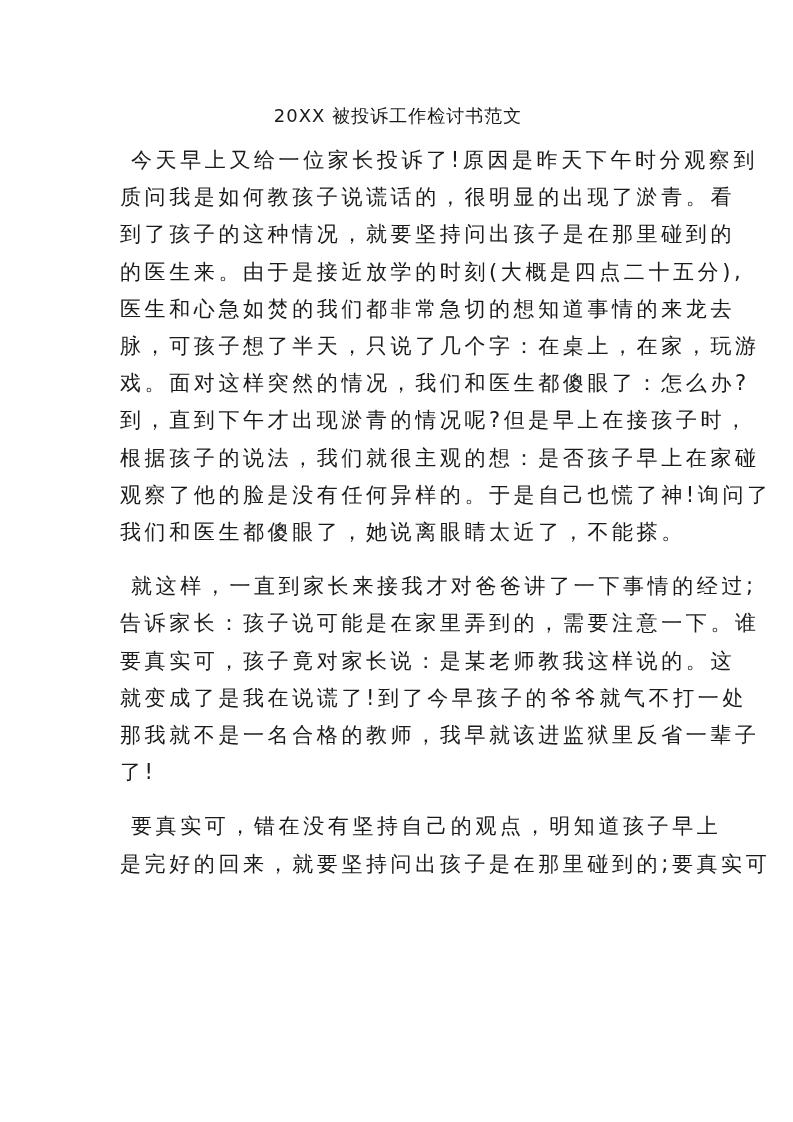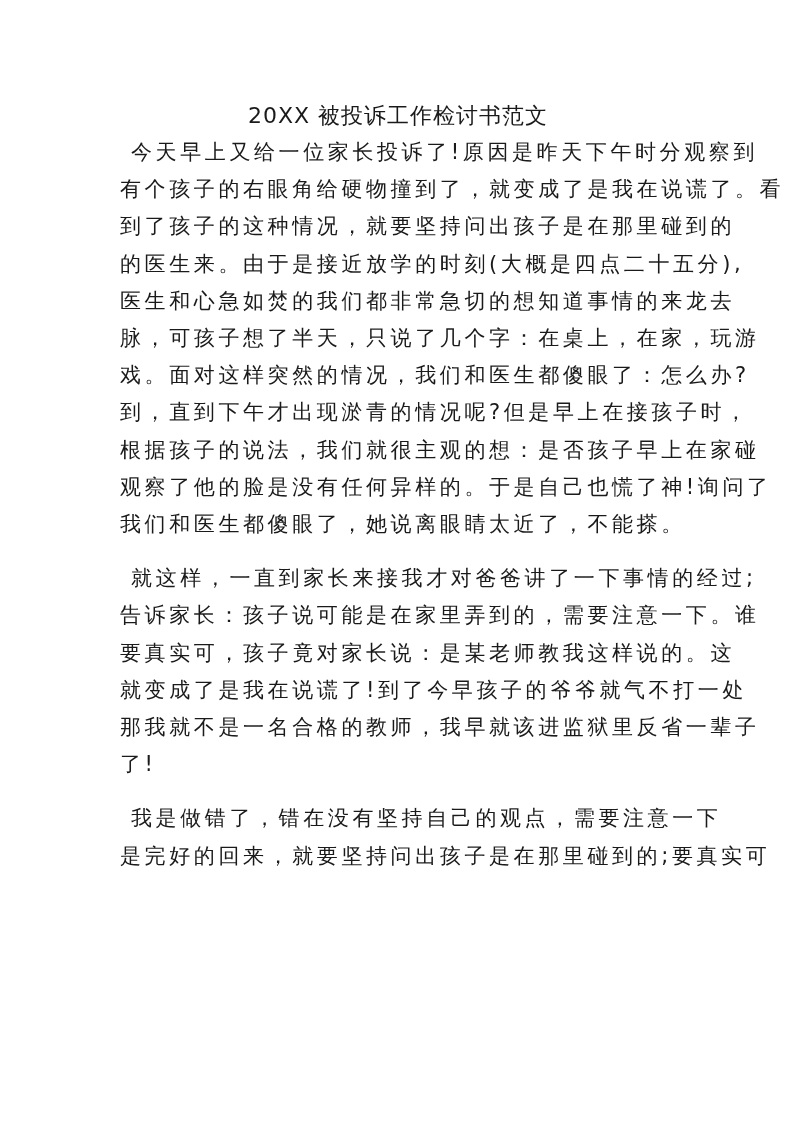--- a/index.html
+++ b/index.html
@@ -1,34 +1,34 @@
 <!DOCTYPE html>
 <html><head>
 <meta charset="utf-8">
 <style>
   html, body { margin: 0; padding: 0; background: #ffffff; }
   body { width: 793px; height: 1122px; position: relative; overflow: hidden;
          font-family: "DejaVu Sans", "Liberation Sans", sans-serif; color: #1a1a1a; }
   .page { position: absolute; left: 120px; top: 98px; width: 556px; }
-  .title { text-align: center; font-size: 22px; height: 36px; line-height: 36px;
-           margin-bottom: 0; letter-spacing: 1px; }
+  .title { text-align: center; font-size: 18px; height: 36px; line-height: 36px;
+           margin-bottom: 8px; letter-spacing: 1px; }
   .para { font-size: 21px; line-height: 37.2px; letter-spacing: 3.6px;
           text-align: justify; margin: 0 0 17px 0; word-break: break-all; }
   .line { display: block; white-space: nowrap; overflow: visible; }
   .indent { padding-left: 11px; }
 </style>
 </head>
 <body>
 
 <div class="page">
   <div class="title">20XX 被投诉工作检讨书范文</div>
 
   <div class="para">
     <span class="line indent">今天早上又给一位家长投诉了!原因是昨天下午时分观察到</span>
-    <span class="line">有个孩子的右眼角给硬物撞到了，就变成了是我在说谎了。看</span>
+    <span class="line">质问我是如何教孩子说谎话的，很明显的出现了淤青。看</span>
     <span class="line">到了孩子的这种情况，就要坚持问出孩子是在那里碰到的</span>
     <span class="line">的医生来。由于是接近放学的时刻(大概是四点二十五分),</span>
     <span class="line">医生和心急如焚的我们都非常急切的想知道事情的来龙去</span>
     <span class="line">脉，可孩子想了半天，只说了几个字：在桌上，在家，玩游</span>
     <span class="line">戏。面对这样突然的情况，我们和医生都傻眼了：怎么办?</span>
     <span class="line">到，直到下午才出现淤青的情况呢?但是早上在接孩子时，</span>
     <span class="line">根据孩子的说法，我们就很主观的想：是否孩子早上在家碰</span>
     <span class="line">观察了他的脸是没有任何异样的。于是自己也慌了神!询问了</span>
     <span class="line">我们和医生都傻眼了，她说离眼睛太近了，不能搽。</span>
   </div>
@@ -36,16 +36,16 @@
   <div class="para">
     <span class="line indent">就这样，一直到家长来接我才对爸爸讲了一下事情的经过;</span>
     <span class="line">告诉家长：孩子说可能是在家里弄到的，需要注意一下。谁</span>
     <span class="line">要真实可，孩子竟对家长说：是某老师教我这样说的。这</span>
     <span class="line">就变成了是我在说谎了!到了今早孩子的爷爷就气不打一处</span>
     <span class="line">那我就不是一名合格的教师，我早就该进监狱里反省一辈子</span>
     <span class="line">了!</span>
   </div>
 
   <div class="para">
-    <span class="line indent">我是做错了，错在没有坚持自己的观点，需要注意一下</span>
+    <span class="line indent">要真实可，错在没有坚持自己的观点，明知道孩子早上</span>
     <span class="line">是完好的回来，就要坚持问出孩子是在那里碰到的;要真实可</span>
   </div>
 </div>
 
 </body></html>

